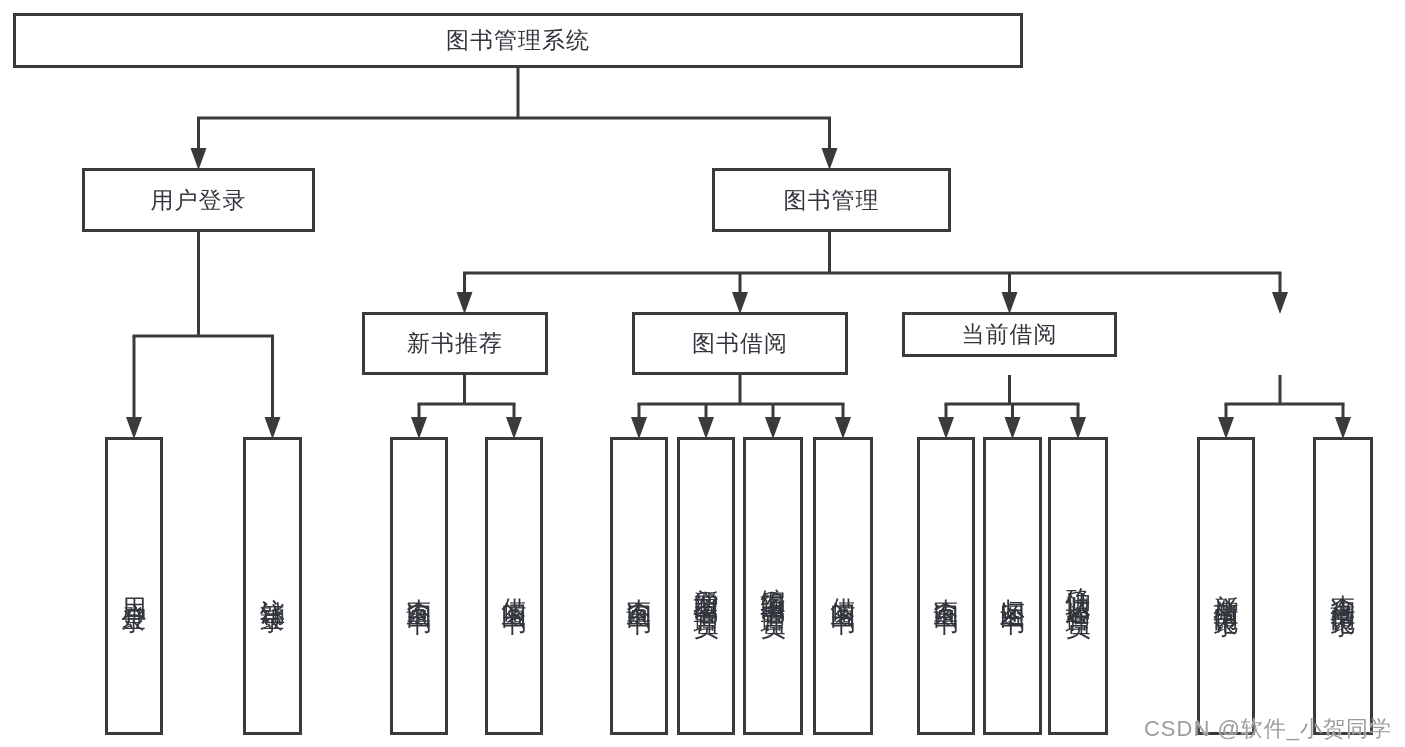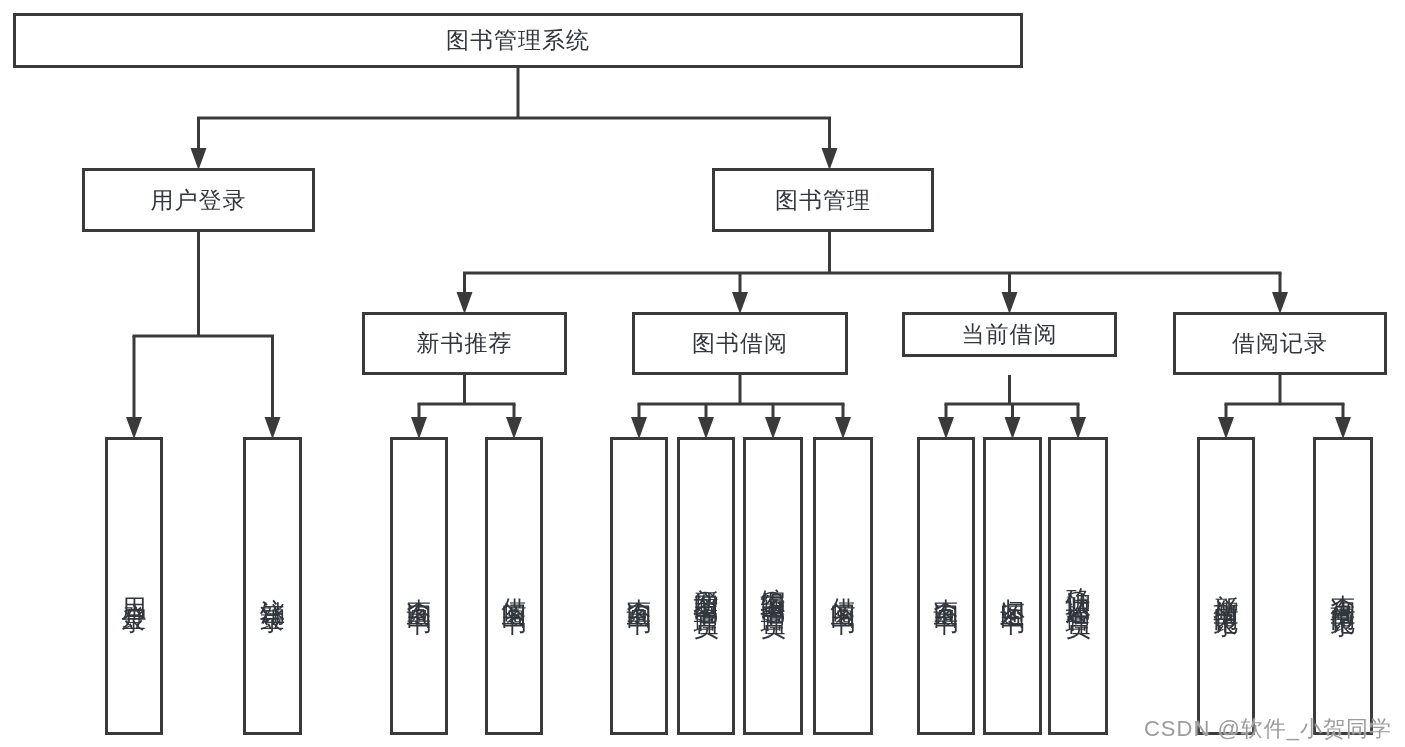--- a/index.html
+++ b/index.html
@@ -58,34 +58,31 @@
 <body>
 
 <div id="stage">
   <div id="diagram">
       <div class="node h-node" style="left: 13px; top: 13px; width: 1010px; height: 55px; border-color: rgb(58, 58, 58); color: rgb(50, 54, 60);">
         <span class="node-label">图书管理系统</span>
       </div>
       <div class="node h-node" style="left: 82px; top: 168px; width: 233px; height: 64px; border-color: rgb(58, 58, 58); color: rgb(50, 54, 60);">
         <span class="node-label">用户登录</span>
       </div>
-      <div class="node h-node" style="left: 712px; top: 168px; width: 222px; height: 64px; border-color: rgb(58, 58, 58); color: rgb(50, 54, 60);">
+      <div class="node h-node" style="left: 712px; top: 168px; width: 239px; height: 64px; border-color: rgb(58, 58, 58); color: rgb(50, 54, 60);">
         <span class="node-label">图书管理</span>
       </div>
-      <div class="node h-node" style="left: 362px; top: 312px; width: 205px; height: 63px; border-color: rgb(58, 58, 58); color: rgb(50, 54, 60);">
+      <div class="node h-node" style="left: 362px; top: 312px; width: 186px; height: 63px; border-color: rgb(58, 58, 58); color: rgb(50, 54, 60);">
         <span class="node-label">新书推荐</span>
       </div>
       <div class="node h-node" style="left: 632px; top: 312px; width: 216px; height: 63px; border-color: rgb(58, 58, 58); color: rgb(50, 54, 60); text-align: right;">
         <span class="node-label">图书借阅</span>
       </div>
       <div class="node h-node" style="left: 902px; top: 312px; width: 215px; height: 45px; border-color: rgb(58, 58, 58); color: rgb(50, 54, 60);">
         <span class="node-label">当前借阅</span>
-      </div>
-      <div class="node h-node" style="left: 1173px; top: 312px; width: 214px; height: 63px; border-color: rgb(58, 58, 58); color: rgb(50, 54, 60);">
-        <span class="node-label">借阅记录</span>
       </div>
       <div class="node v-node" style="left: 105px; top: 437px; width: 58px; height: 298px; border-color: rgb(58, 58, 58); color: rgb(50, 54, 60);">
         <span class="node-label">用户登录</span>
       </div>
       <div class="node v-node" style="left: 243px; top: 437px; width: 59px; height: 298px; border-color: rgb(58, 58, 58); color: rgb(50, 54, 60);">
         <span class="node-label">注销登录</span>
       </div>
       <div class="node v-node" style="left: 390px; top: 437px; width: 58px; height: 298px; border-color: rgb(58, 58, 58); color: rgb(50, 54, 60);">
         <span class="node-label">查询图书</span>
       </div>

